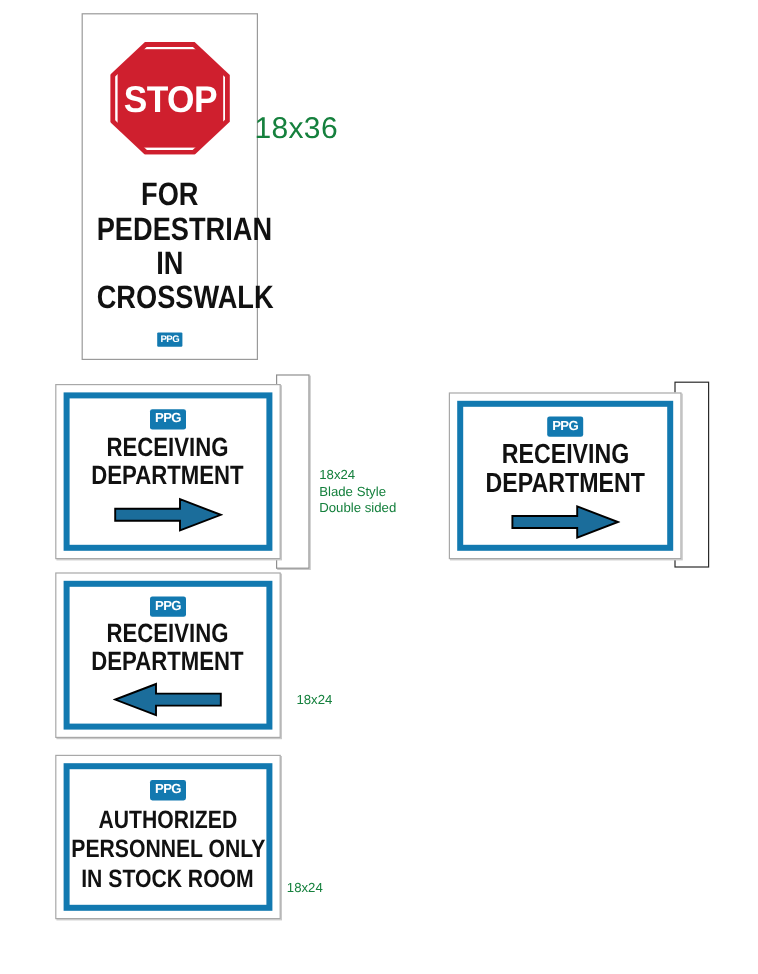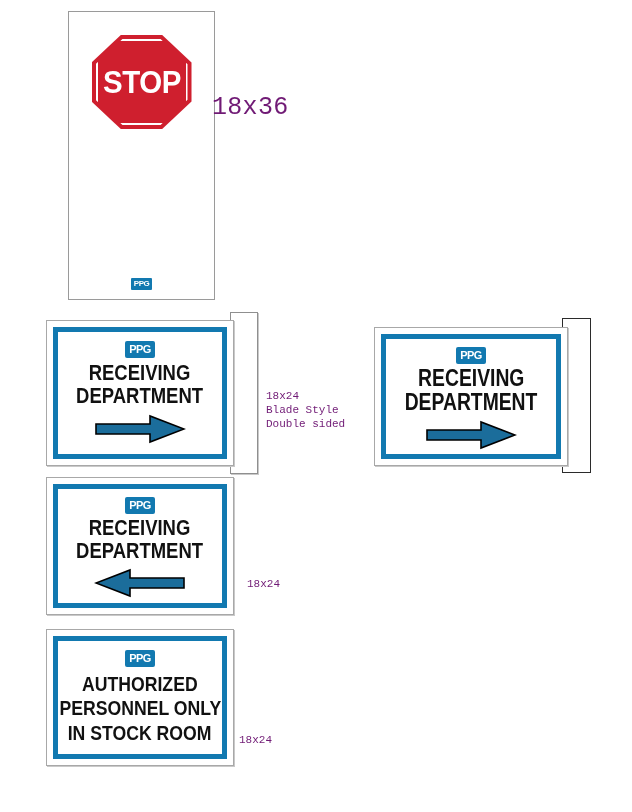--- a/index.html
+++ b/index.html
@@ -102,40 +102,46 @@
     line-height:1;
     transform:scaleX(.95);
   }
 
   
   .arrow-svg{display:block;}
 
   
   .caption{
     position:absolute;
-    color:#701a75;
-    font-family:Liberation Mono, monospace;
+    color:#15803d;
+    font-family:Liberation Sans, sans-serif;
     white-space:pre-line;
   }
   .caption-lg{font-size:25px;line-height:1.1;letter-spacing:.3px;}
   .caption-sm{font-size:11px;line-height:1.28;}
 </style>
 </head>
 <body>
 
 <div class="sign sign-plain" style="left:68px;top:11px;width:147px;height:289px;">
 
   <div class="stop-wrap" style="top:20px;">
     <div class="octagon">
       <div class="octagon-inner"></div>
       <div class="octagon-ring"></div>
       <div class="stop-text">STOP</div>
     </div>
   </div>
 
+  <div style="position:absolute;left:0;right:0;top:137px;text-align:center;">
+    <div class="legend" style="font-size:27px;">FOR</div>
+    <div class="legend" style="font-size:27px;margin-top:1px;">PEDESTRIAN</div>
+    <div class="legend" style="font-size:27px;margin-top:1px;">IN</div>
+    <div class="legend" style="font-size:27px;margin-top:1px;">CROSSWALK</div>
+  </div>
 
   <div style="position:absolute;left:0;right:0;bottom:9px;text-align:center;">
     <span class="ppg ppg-sm">PPG</span>
   </div>
 </div>
 
 <div class="caption caption-lg" style="left:212px;top:94px;">18x36</div>
 
 <div class="blade-mount mount-grey" style="left:230px;top:312px;width:28px;height:162px;"></div>
 

